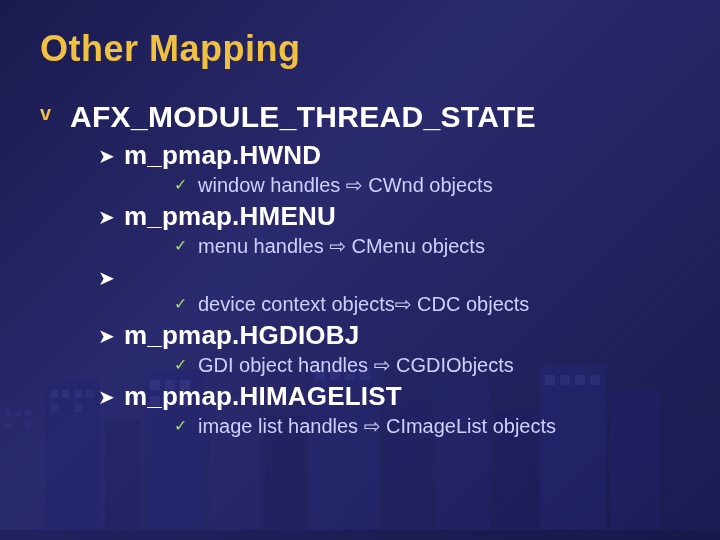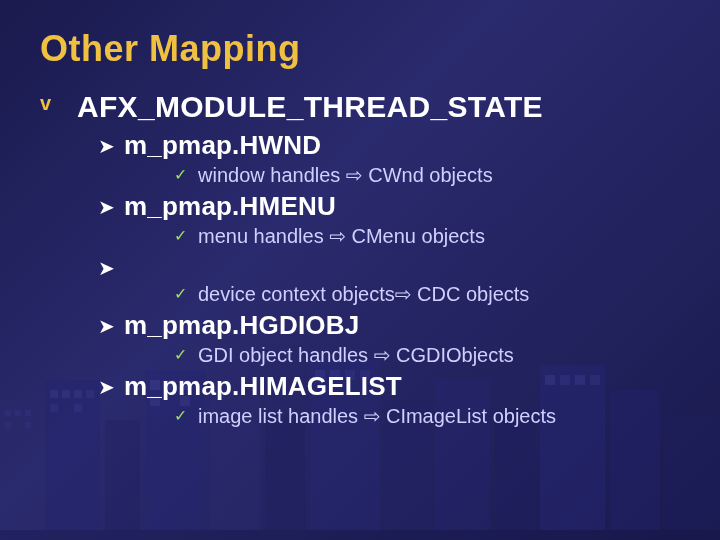--- a/index.html
+++ b/index.html
@@ -35,21 +35,21 @@
       position: relative;
       z-index: 2;
       padding: 28px 40px 20px 40px;
       color: white;
     }
 
     .title {
       font-size: 36px;
       font-weight: bold;
       color: #f0c040;
-      margin-bottom: 20px;
+      margin-bottom: 30px;
       letter-spacing: 0.5px;
     }
 
     .main-item {
       display: flex;
       align-items: flex-start;
       gap: 10px;
       margin-bottom: 6px;
     }
 
@@ -59,21 +59,20 @@
       font-weight: bold;
       min-width: 20px;
       margin-top: 2px;
     }
 
     .main-label {
       font-size: 30px;
       font-weight: bold;
       color: white;
       letter-spacing: 0.3px;
-      margin-left: 7px;
     }
 
     .sub-list {
       margin-left: 58px;
       margin-bottom: 4px;
     }
 
     .sub-item {
       display: flex;
       align-items: flex-start;

